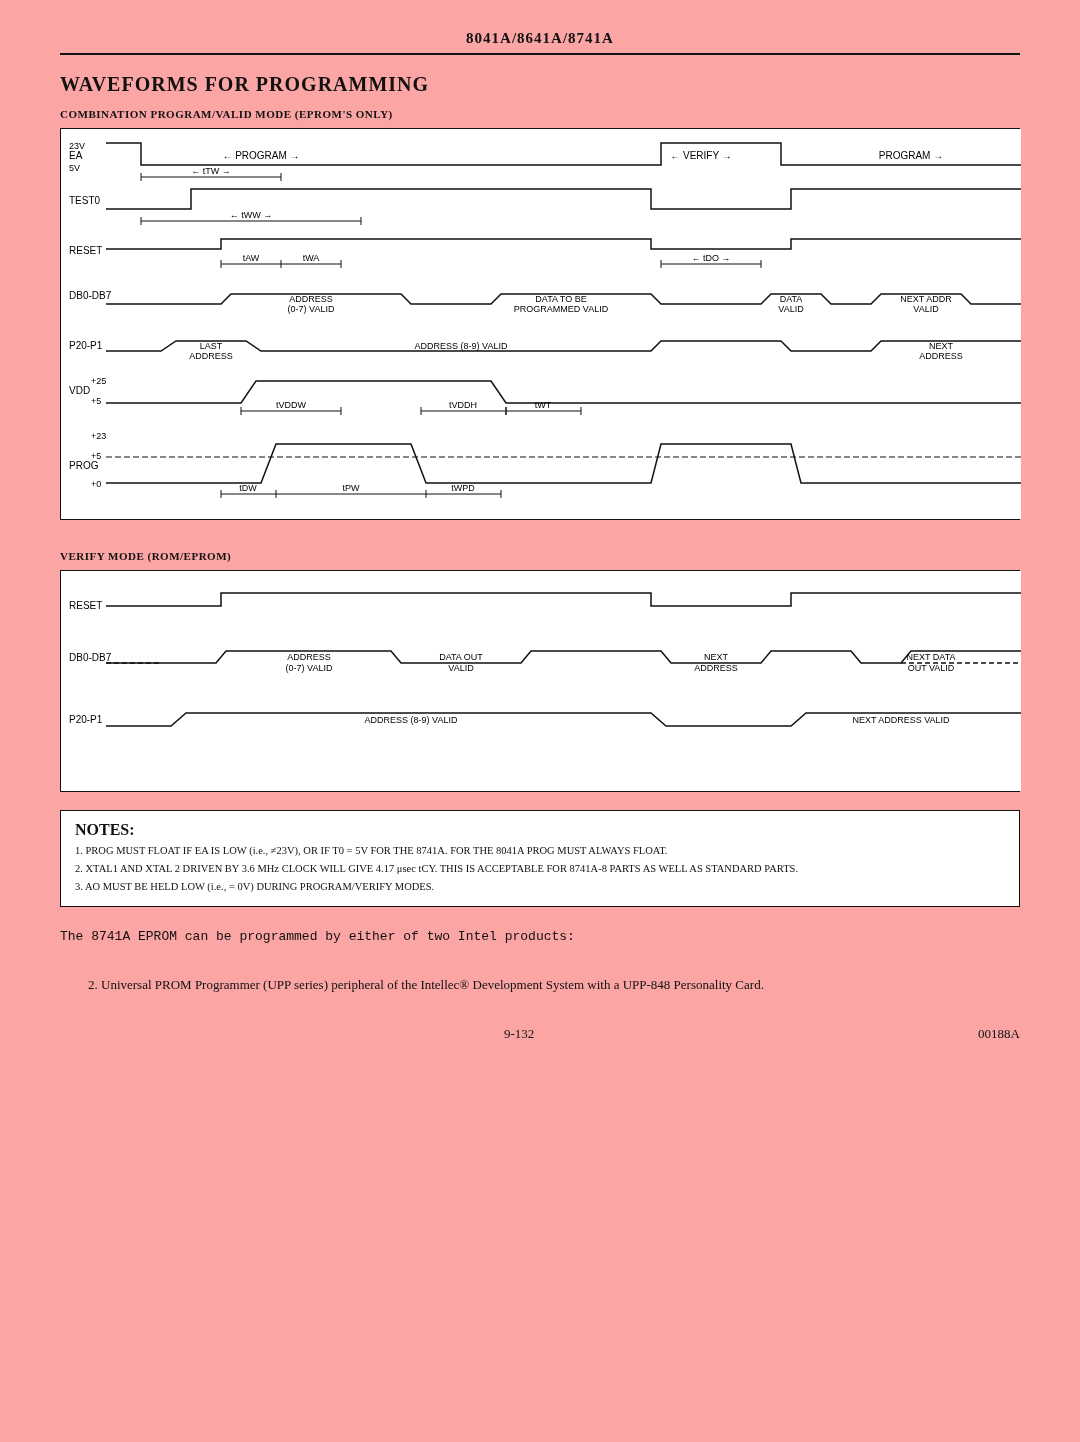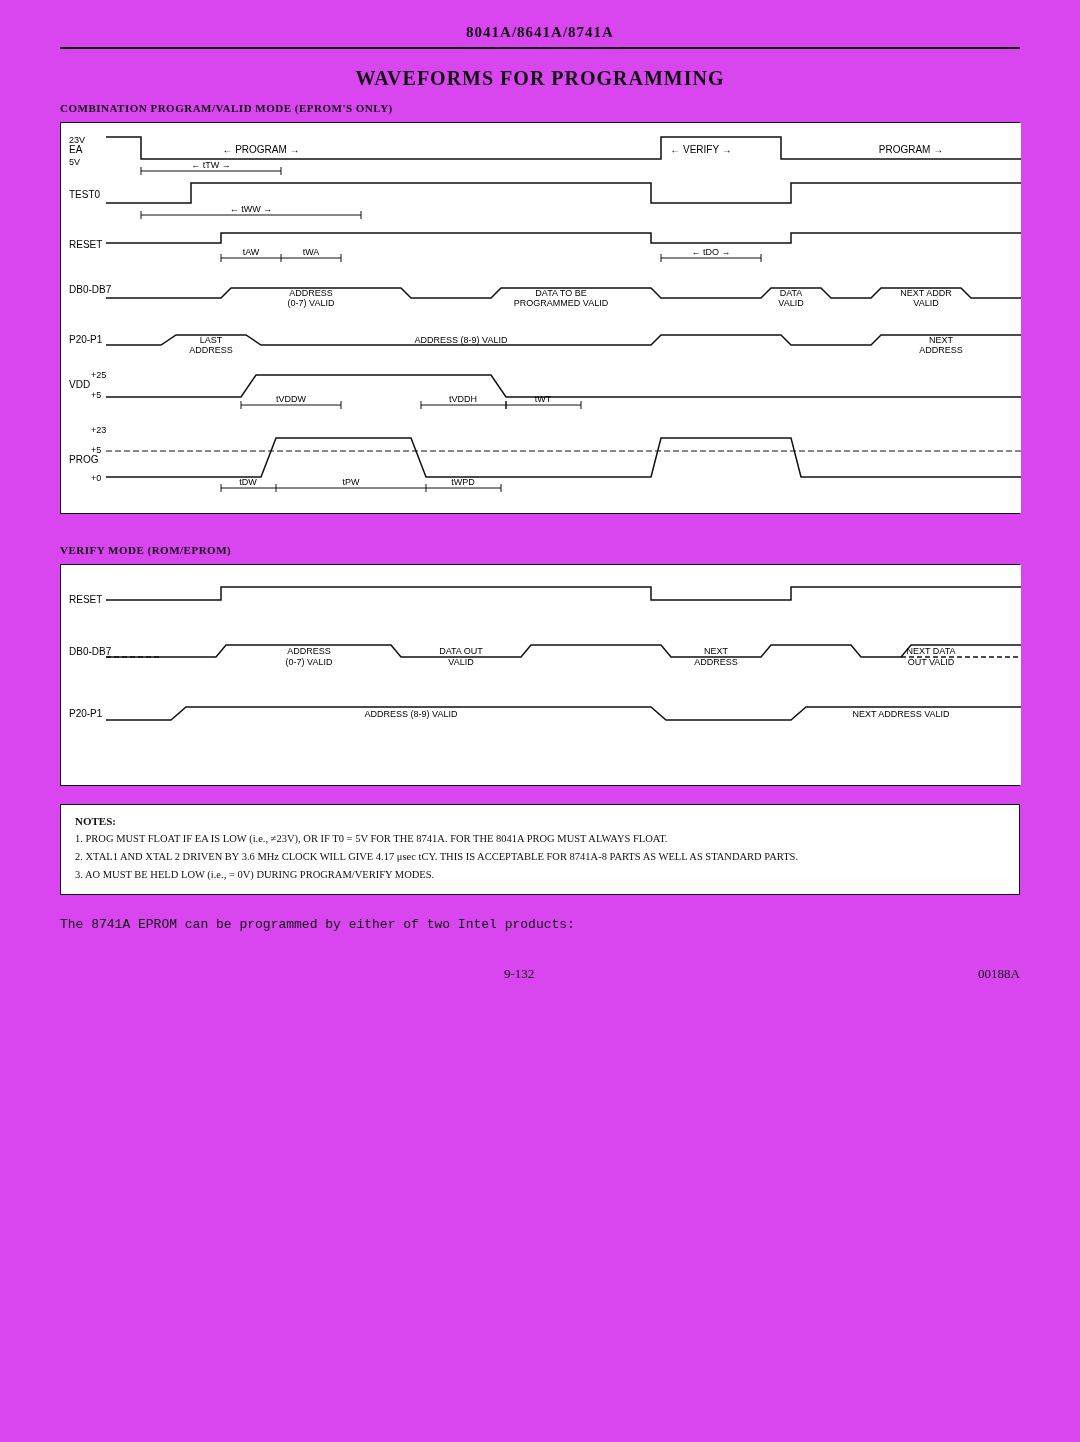--- a/index.html
+++ b/index.html
@@ -6,39 +6,38 @@
     body {
       background: #f5f5f0;
       font-family: 'Times New Roman', Times, serif;
       width: 1080px;
       min-height: 1442px;
       color: #111;
     }
     .page {
       width: 1080px;
       min-height: 1442px;
-      background: #d946ef;
-      padding: 24px 60px 40px 60px;
+      background: #fca5a5;
+      padding: 30px 60px 40px 60px;
       position: relative;
     }
     .page-header {
       text-align: center;
       font-size: 15px;
       font-weight: bold;
       letter-spacing: 1px;
       border-bottom: 2px solid #111;
       padding-bottom: 6px;
       margin-bottom: 18px;
     }
     .section-title {
       font-size: 20px;
       font-weight: bold;
       margin-bottom: 12px;
       letter-spacing: 1px;
-      text-align: center;
     }
     .subsection-label {
       font-size: 11px;
       font-weight: bold;
       letter-spacing: 0.5px;
       margin-bottom: 8px;
     }
     .waveform-container {
       border: 1.5px solid #111;
       background: #fff;
@@ -48,21 +47,21 @@
     .waveform-svg {
       display: block;
     }
     .notes-section {
       border: 1.5px solid #111;
       background: #fff;
       padding: 10px 14px;
       margin-bottom: 20px;
     }
     .notes-title {
-      font-size: 11px;
+      font-size: 16px;
       font-weight: bold;
       margin-bottom: 4px;
     }
     .note-item {
       font-size: 10.5px;
       line-height: 1.5;
       margin-bottom: 2px;
     }
     .body-text {
       font-size: 13px;
@@ -250,20 +249,23 @@
     <div class="note-item">
       <span>2. XTAL1 AND XTAL 2 DRIVEN BY 3.6 MHz CLOCK WILL GIVE 4.17 μsec tCY. THIS IS ACCEPTABLE FOR 8741A-8 PARTS AS WELL AS STANDARD PARTS.</span>
     </div>
     <div class="note-item">
       <span>3. AO MUST BE HELD LOW (i.e., = 0V) DURING PROGRAM/VERIFY MODES.</span>
     </div>
   </div>
 
   <div class="body-text">The 8741A EPROM can be programmed by either of two Intel products:</div>
 
+  <div class="list-item">
+    <span>2.  Universal PROM Programmer (UPP series) peripheral of the Intellec® Development System with a UPP-848 Personality Card.</span>
+  </div>
 
   <div class="page-footer">
     <span></span>
     <span>9-132</span>
     <span>00188A</span>
   </div>
 
 </div>
 
 </body></html>

